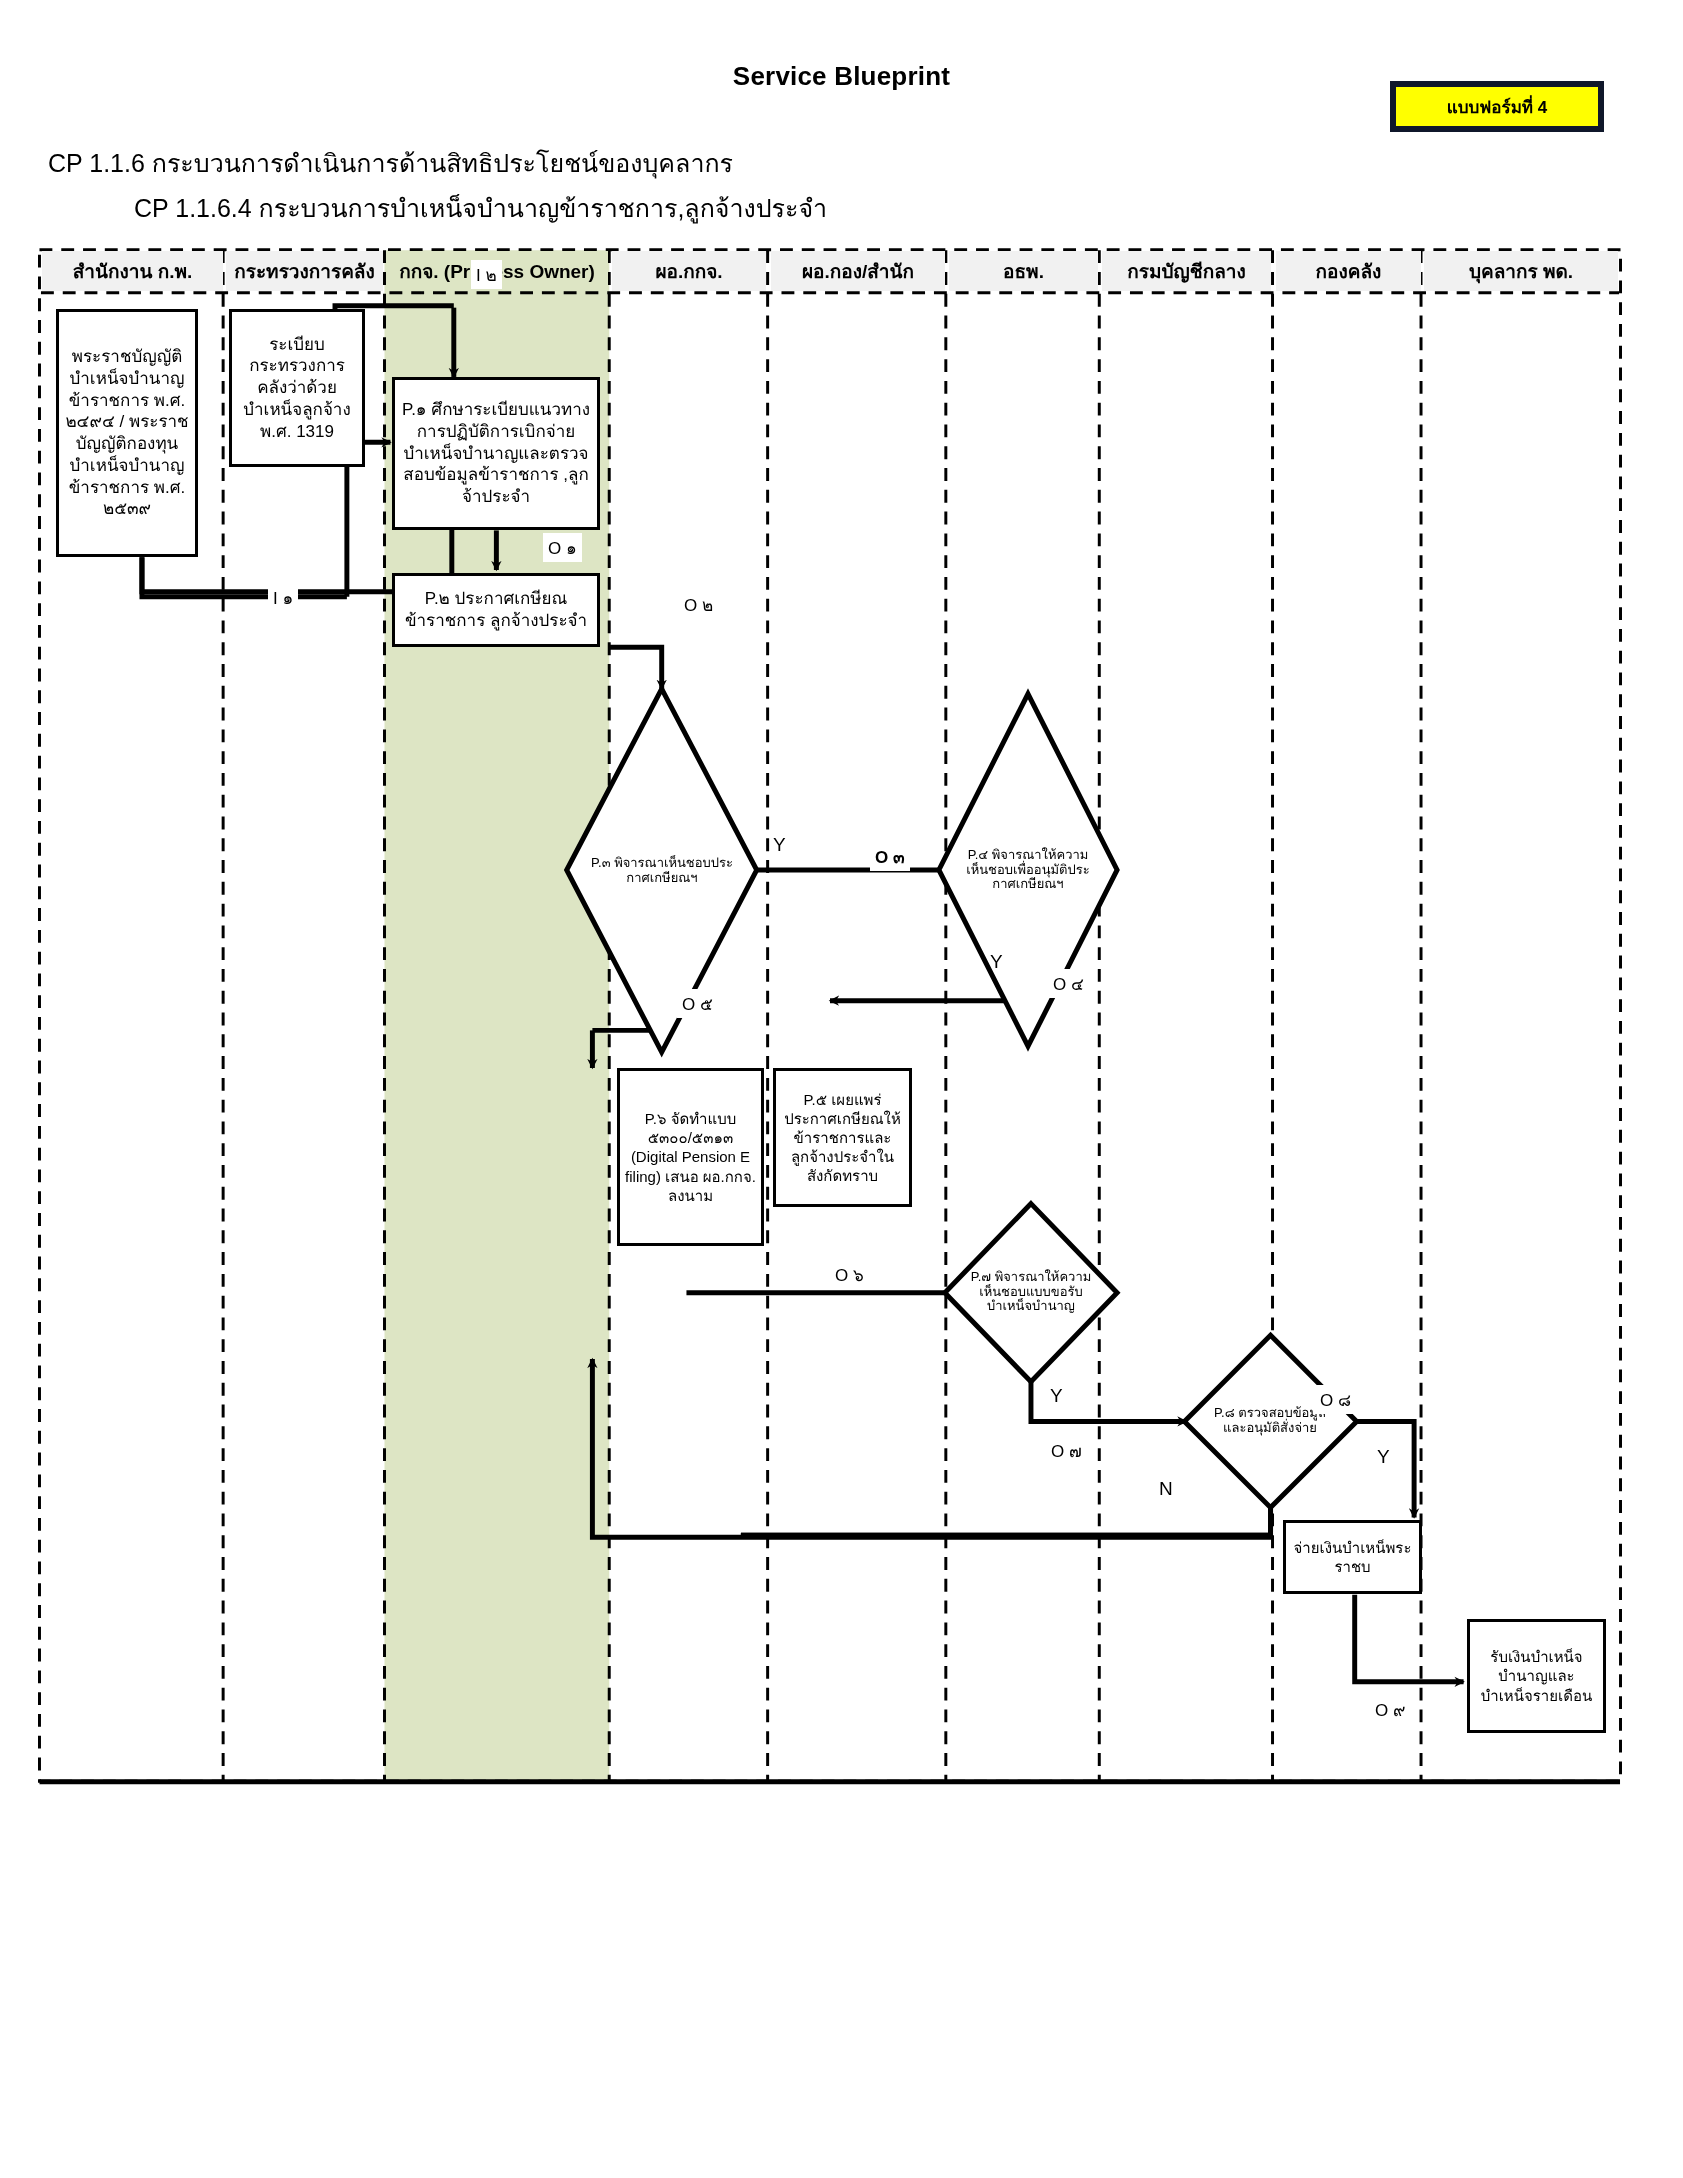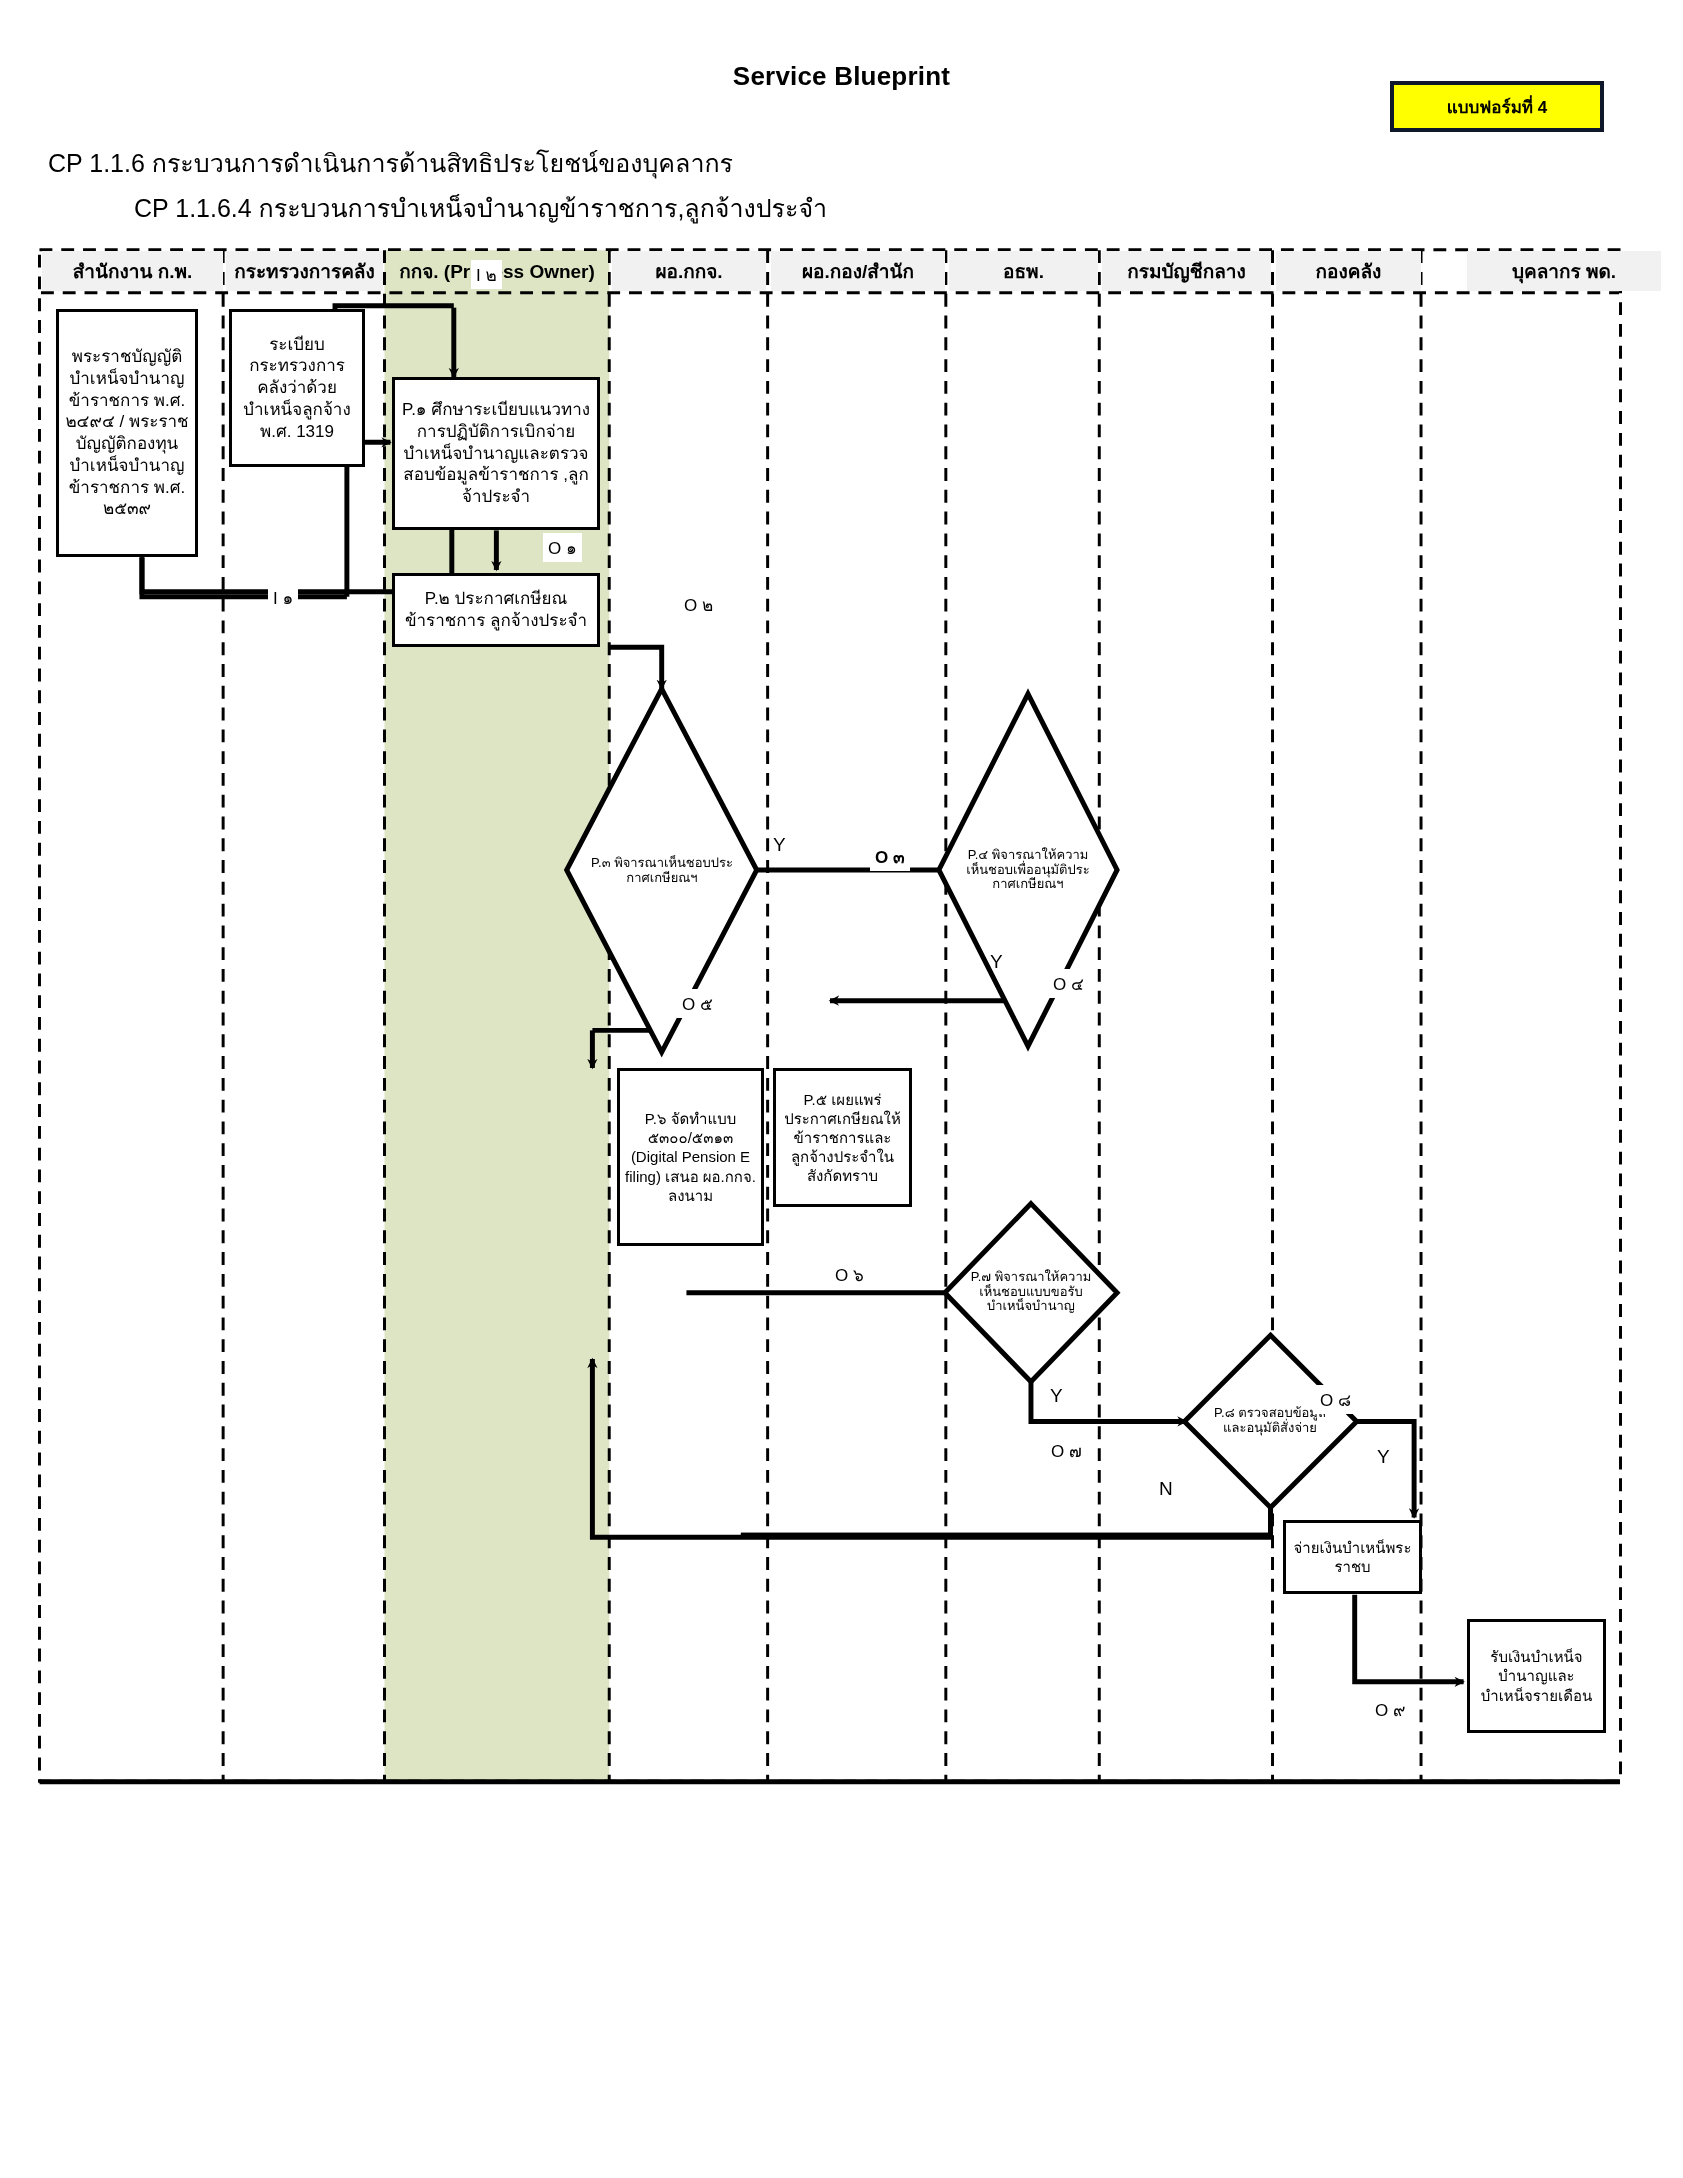--- a/index.html
+++ b/index.html
@@ -3,21 +3,21 @@
 <meta charset="utf-8">
 <style>
   html,body{margin:0;padding:0;background:#ffffff;}
   body{width:1683px;height:2178px;position:relative;
        font-family:"Liberation Sans","DejaVu Sans",sans-serif;color:#000;}
   #page{position:relative;width:1683px;height:2178px;overflow:hidden;}
 
   .title{position:absolute;left:0;top:61px;width:1683px;text-align:center;
          font-size:26px;font-weight:bold;letter-spacing:0.2px;}
   .badge{position:absolute;left:1390px;top:81px;width:214px;height:51px;
-         background:#ffff00;border:4px solid #0f172a;box-sizing:border-box;
+         background:#ffff00;border:6px solid #0f172a;box-sizing:border-box;
          display:flex;align-items:center;justify-content:center;
          font-size:17px;font-weight:bold;}
 
   .cp1{position:absolute;left:48px;top:143px;font-size:25px;}
   .cp2{position:absolute;left:134px;top:188px;font-size:25px;}
 
   .lanebox{position:absolute;left:38px;top:248px;width:1584px;height:1535px;}
   svg.diagram{position:absolute;left:0;top:0;}
 
   .hdr{position:absolute;display:flex;align-items:center;justify-content:center;
@@ -146,21 +146,21 @@
     </svg>
 
     <div class="hdr" style="left:4px;   width:181px;">สำนักงาน ก.พ.</div>
     <div class="hdr" style="left:188px; width:157px;">กระทรวงการคลัง</div>
     <div class="hdr owner" style="left:348px; width:222px;">กกจ. (Process Owner)</div>
     <div class="hdr" style="left:574px; width:154px;">ผอ.กกจ.</div>
     <div class="hdr" style="left:733px; width:174px;">ผอ.กอง/สำนัก</div>
     <div class="hdr" style="left:911px; width:149px;">อธพ.</div>
     <div class="hdr" style="left:1064px;width:169px;">กรมบัญชีกลาง</div>
     <div class="hdr" style="left:1238px;width:145px;">กองคลัง</div>
-    <div class="hdr" style="left:1386px;width:194px;margin-left:43px;">บุคลากร พด.</div>
+    <div class="hdr" style="left:1386px;width:194px;">บุคลากร พด.</div>
 
     <div class="node doc" style="left:18px;  top:61px;  width:142px; height:248px;">พระราชบัญญัติบำเหน็จบำนาญข้าราชการ พ.ศ. ๒๔๙๔ / พระราชบัญญัติกองทุนบำเหน็จบำนาญข้าราชการ พ.ศ. ๒๕๓๙</div>
 
     <div class="node doc" style="left:191px; top:61px;  width:136px; height:158px;">ระเบียบกระทรวงการคลังว่าด้วยบำเหน็จลูกจ้าง พ.ศ. 1319</div>
 
     <div class="node proc" style="left:354px; top:129px; width:208px; height:153px;">P.๑ ศึกษาระเบียบแนวทางการปฏิบัติการเบิกจ่ายบำเหน็จบำนาญและตรวจสอบข้อมูลข้าราชการ ,ลูกจ้าประจำ</div>
 
     <div class="node proc" style="left:354px; top:325px; width:208px; height:74px;">P.๒ ประกาศเกษียณข้าราชการ ลูกจ้างประจำ</div>
 
     <div class="node small" style="left:735px; top:820px; width:139px; height:139px;">P.๕ เผยแพร่ประกาศเกษียณให้ข้าราชการและลูกจ้างประจำในสังกัดทราบ</div>

